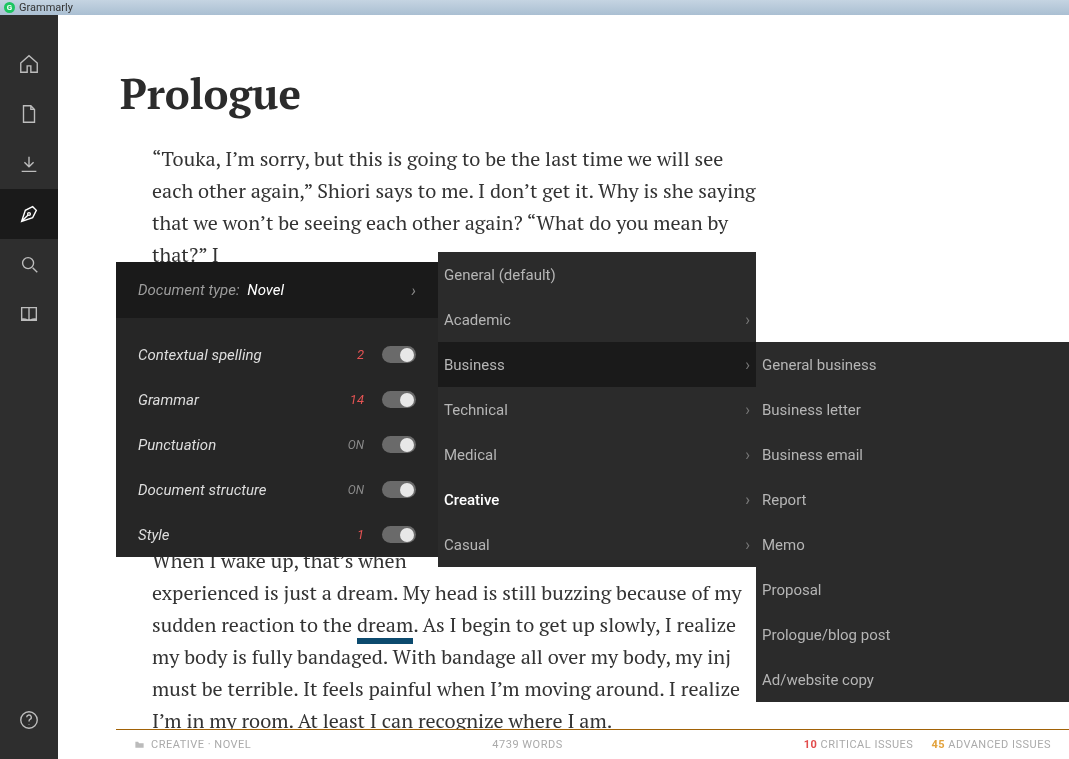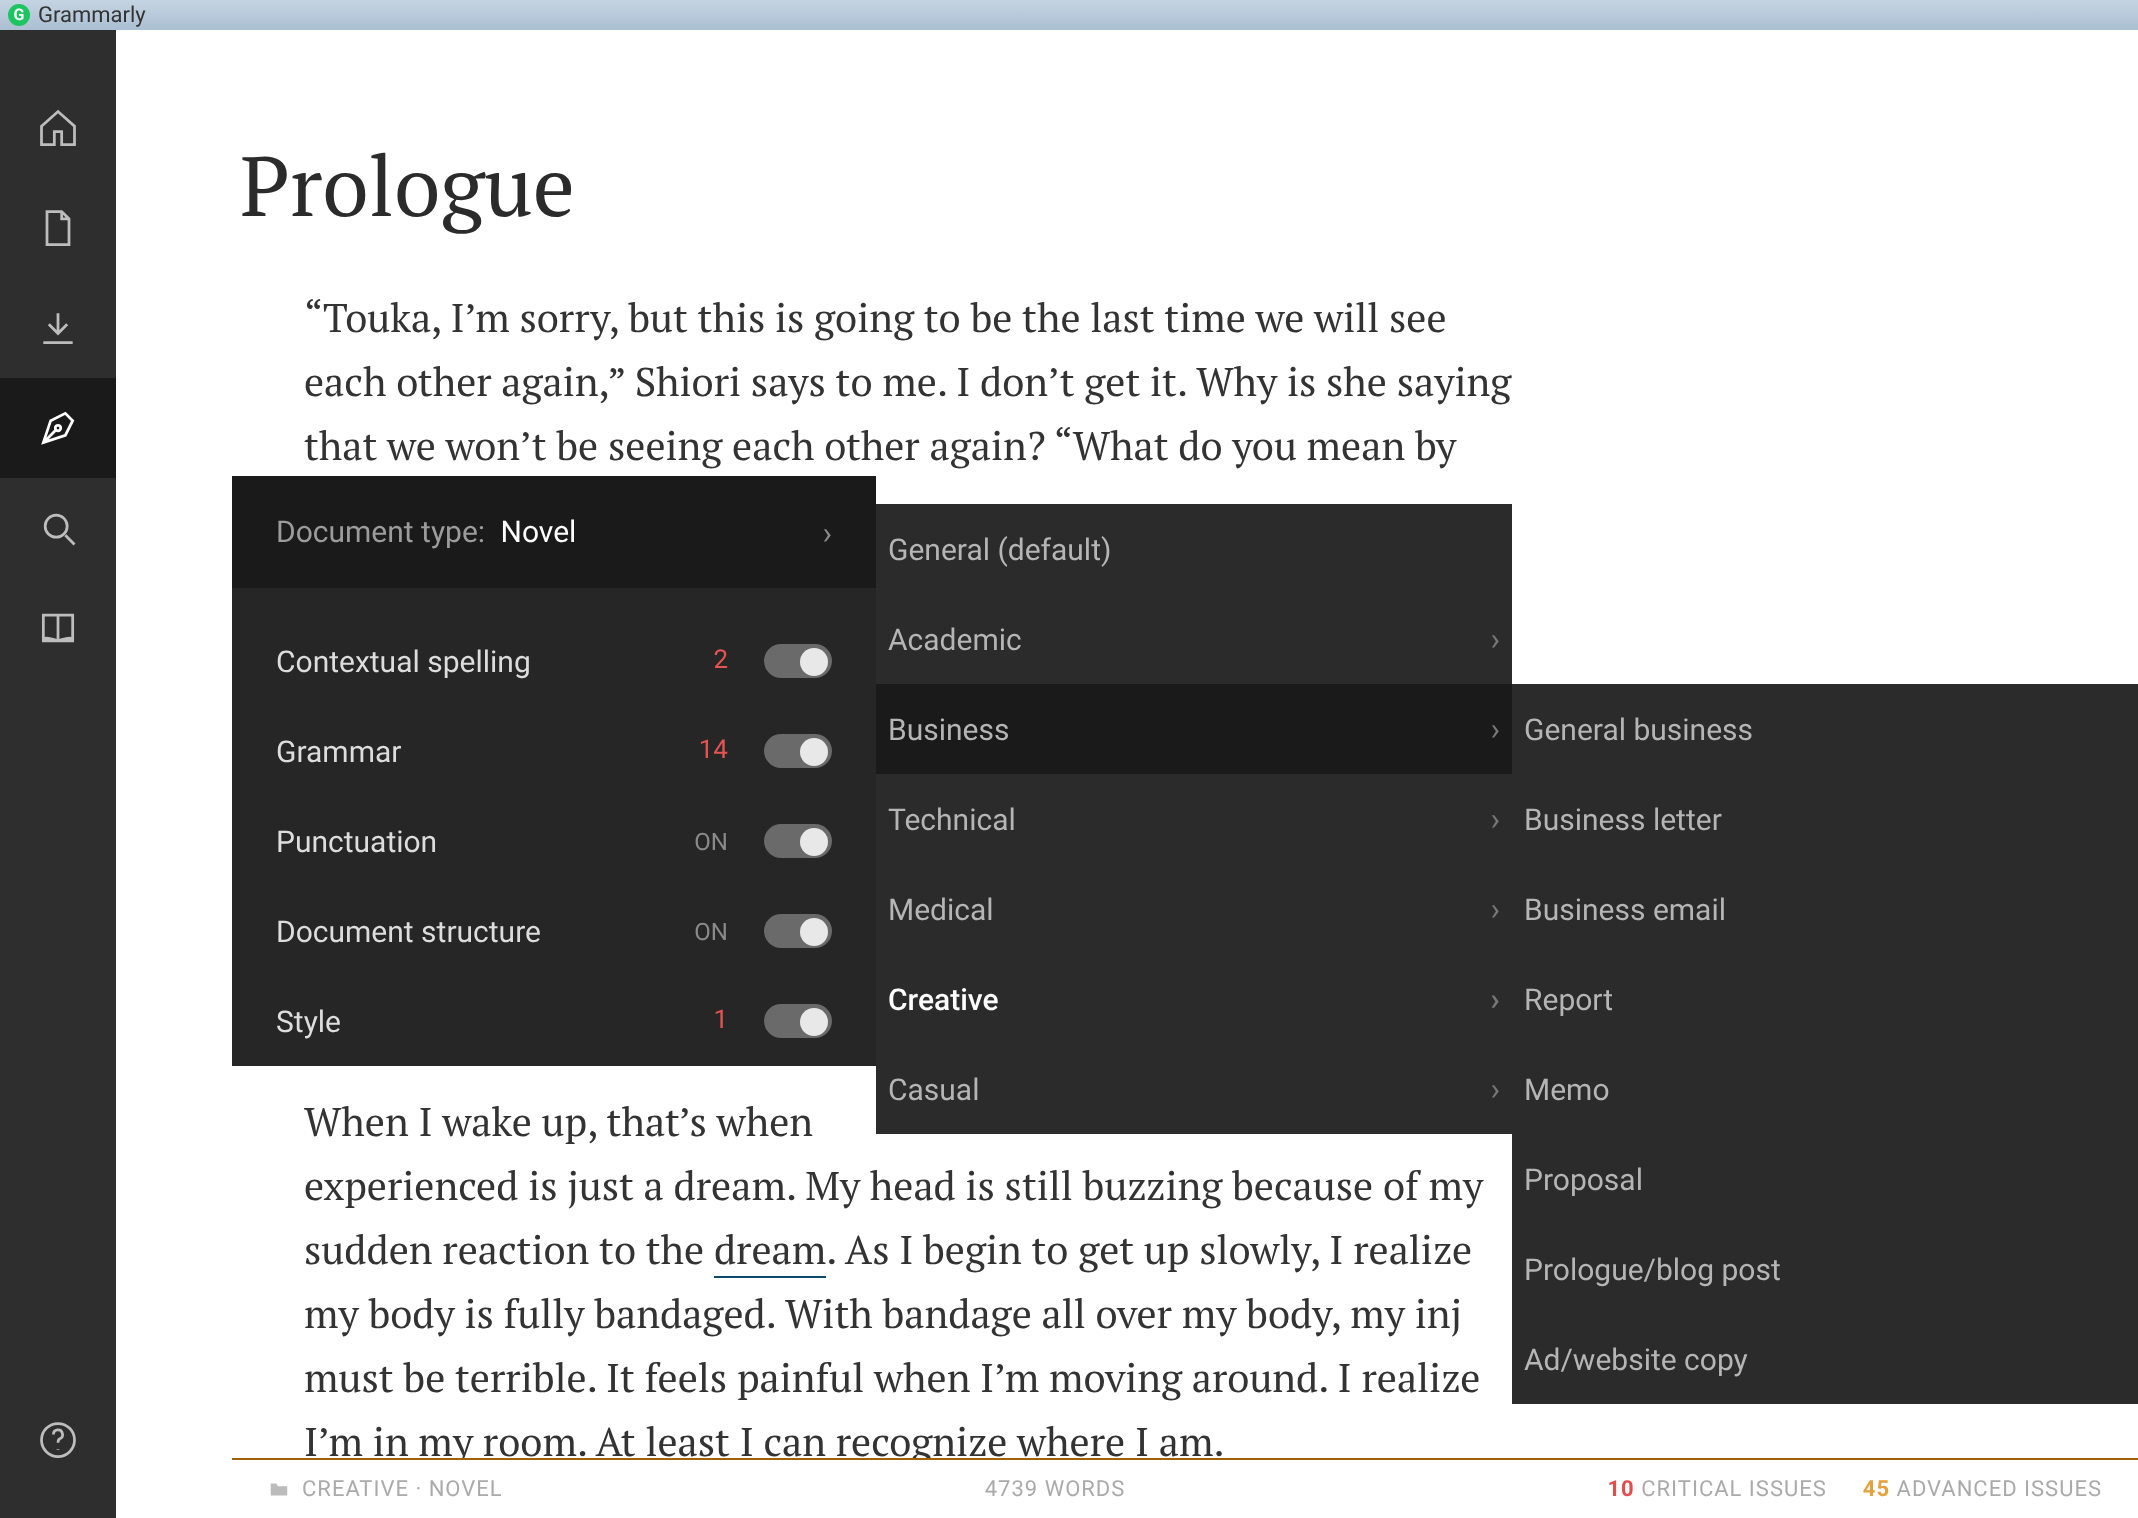--- a/index.html
+++ b/index.html
@@ -74,44 +74,45 @@
 }
 
 .doc {
   padding: 50px 60px 0 62px;
   font-family: "Georgia", "PT Serif", serif;
   color: #2e2e2e;
   max-width: 760px;
 }
 .doc h1 {
   font-size: 42px;
-  font-weight: 400;
+  font-weight: 700;
   margin-bottom: 22px;
   color: #2b2b2b;
 }
 .doc p {
   font-size: 20px;
   line-height: 1.6;
   color: #333;
   margin-left: 32px;
 }
 .doc .underline {
-  border-bottom: 1px solid #0c4a6e;
+  border-bottom: 6px solid #0c4a6e;
 }
 
 
 .panel {
   position: absolute;
   left: 58px;
-  top: 223px;
+  top: 247px;
   width: 322px;
   background: #262626;
   color: #ddd;
   font-size: 15px;
   z-index: 10;
+  font-style: italic;
 }
 .panel .row {
   display: flex;
   align-items: center;
   justify-content: space-between;
   padding: 0 22px;
   height: 45px;
 }
 .panel .heading {
   height: 56px;

